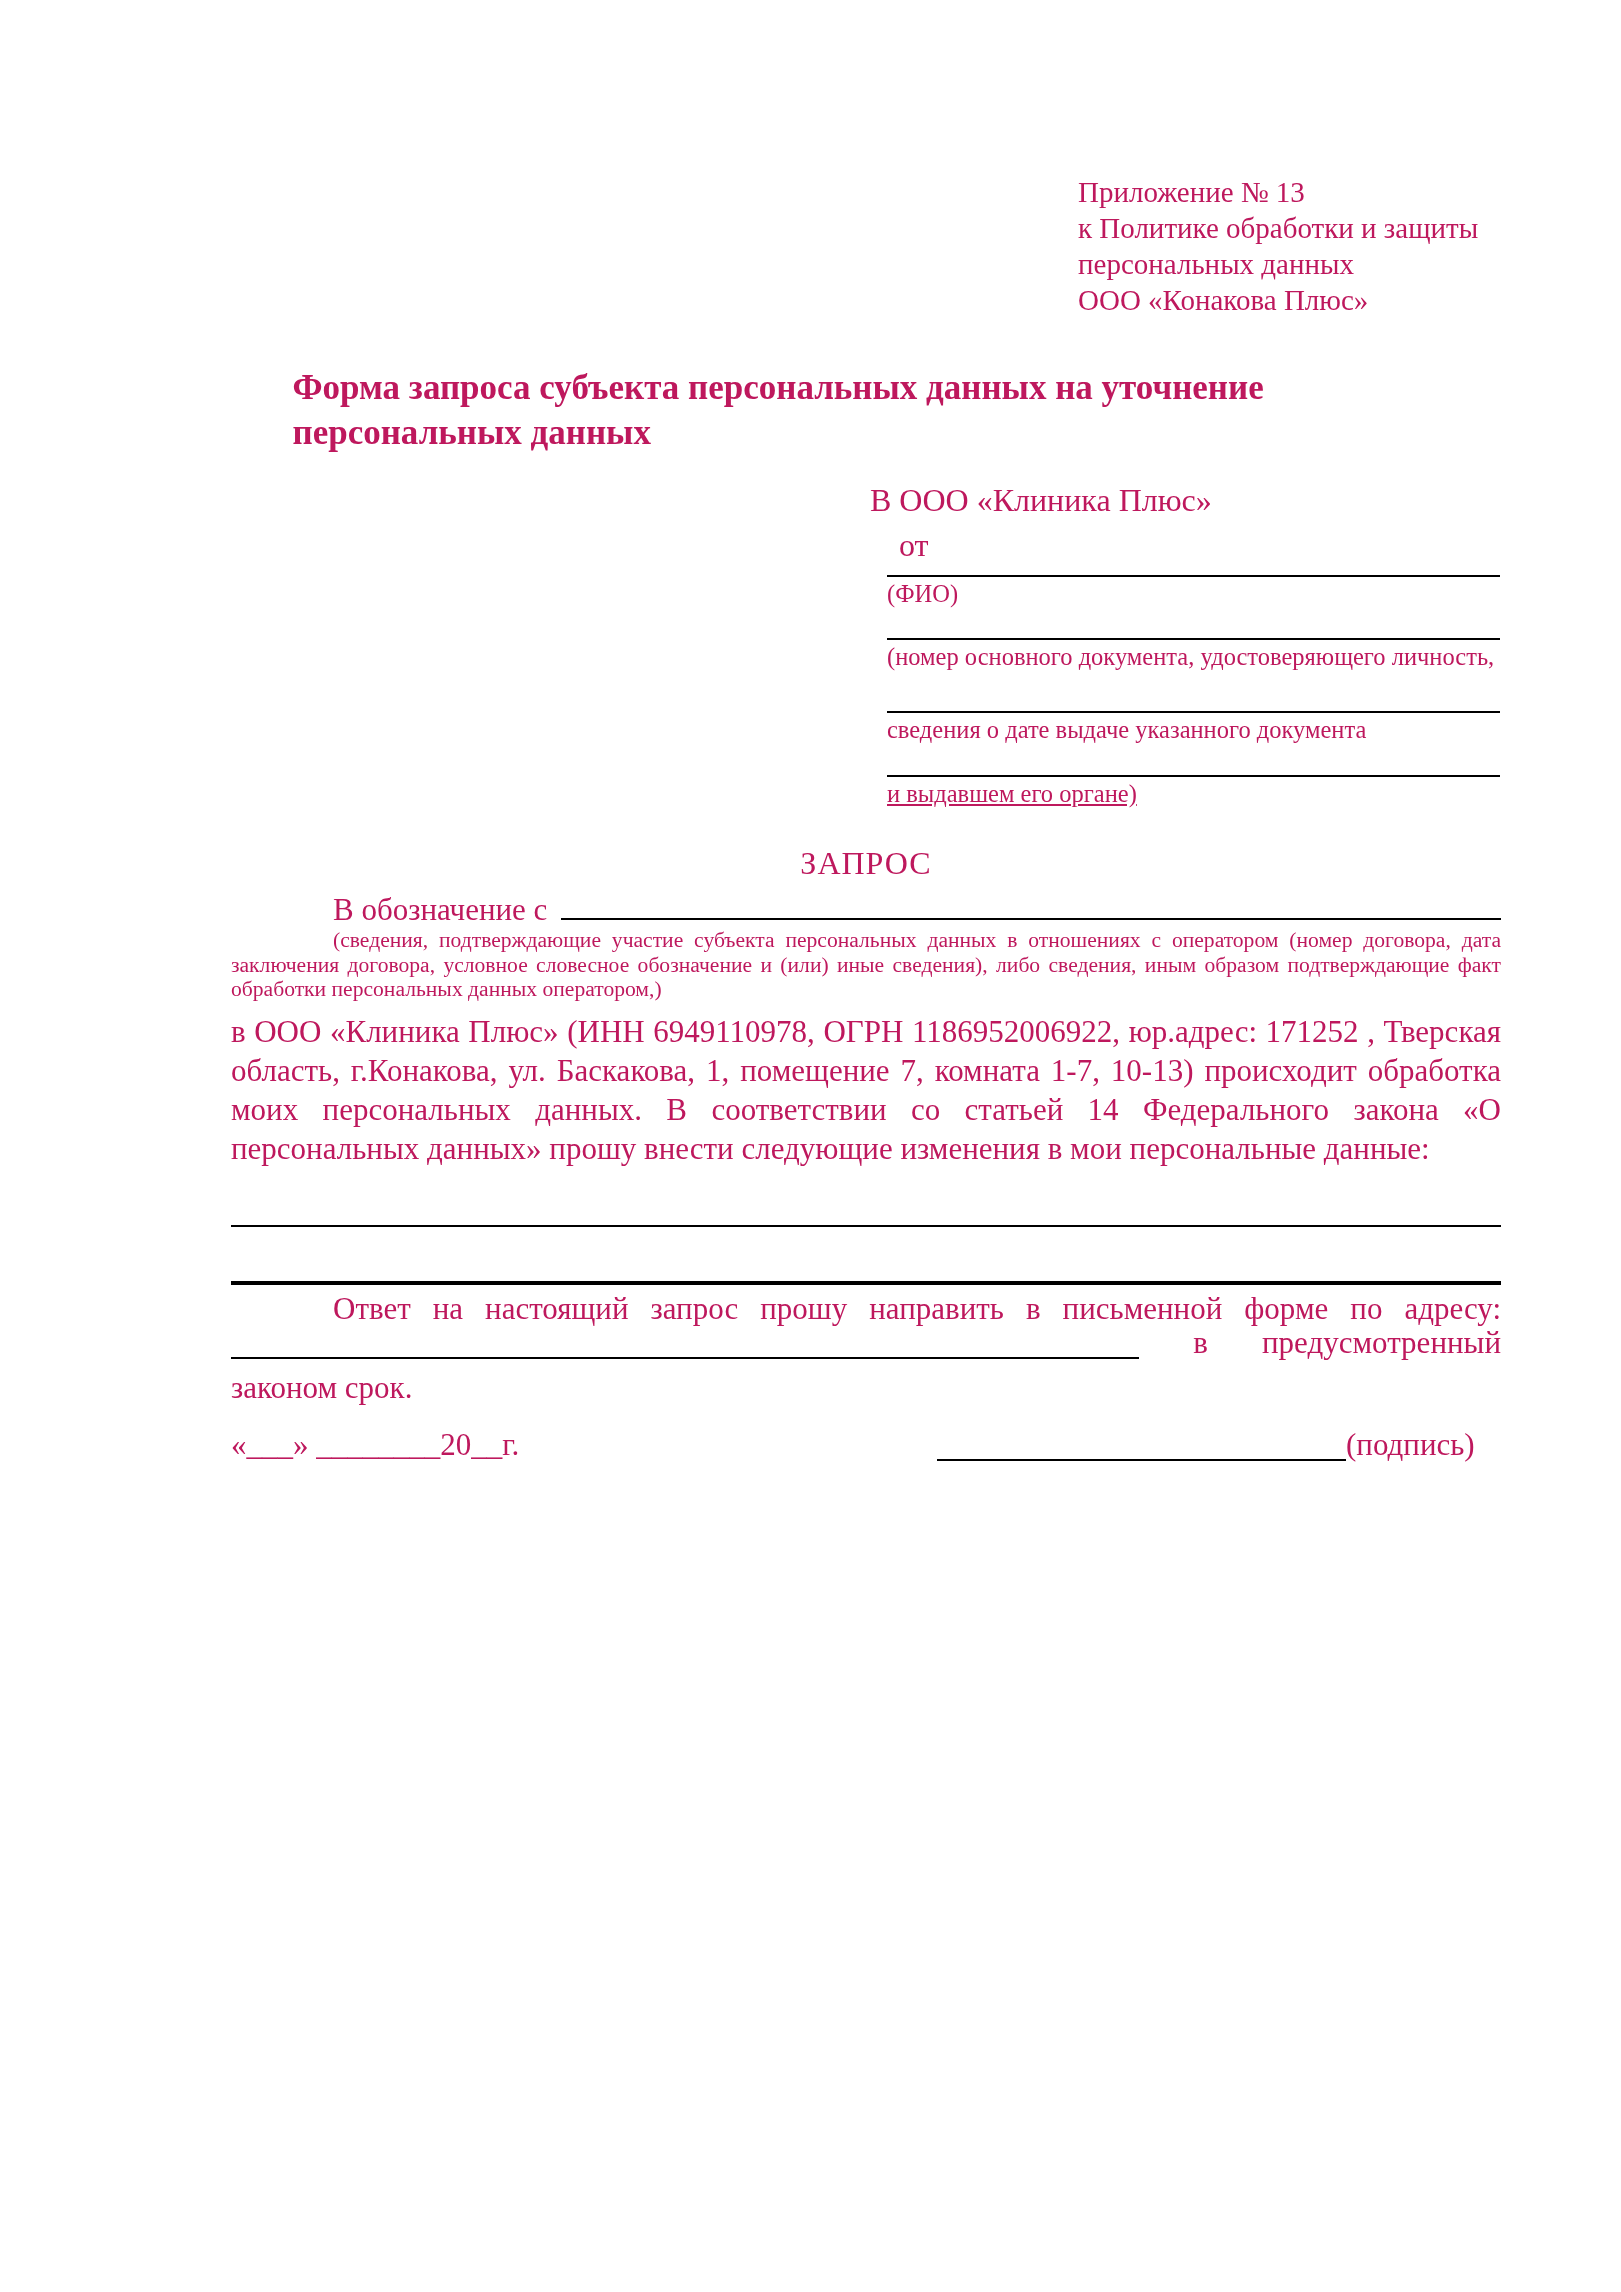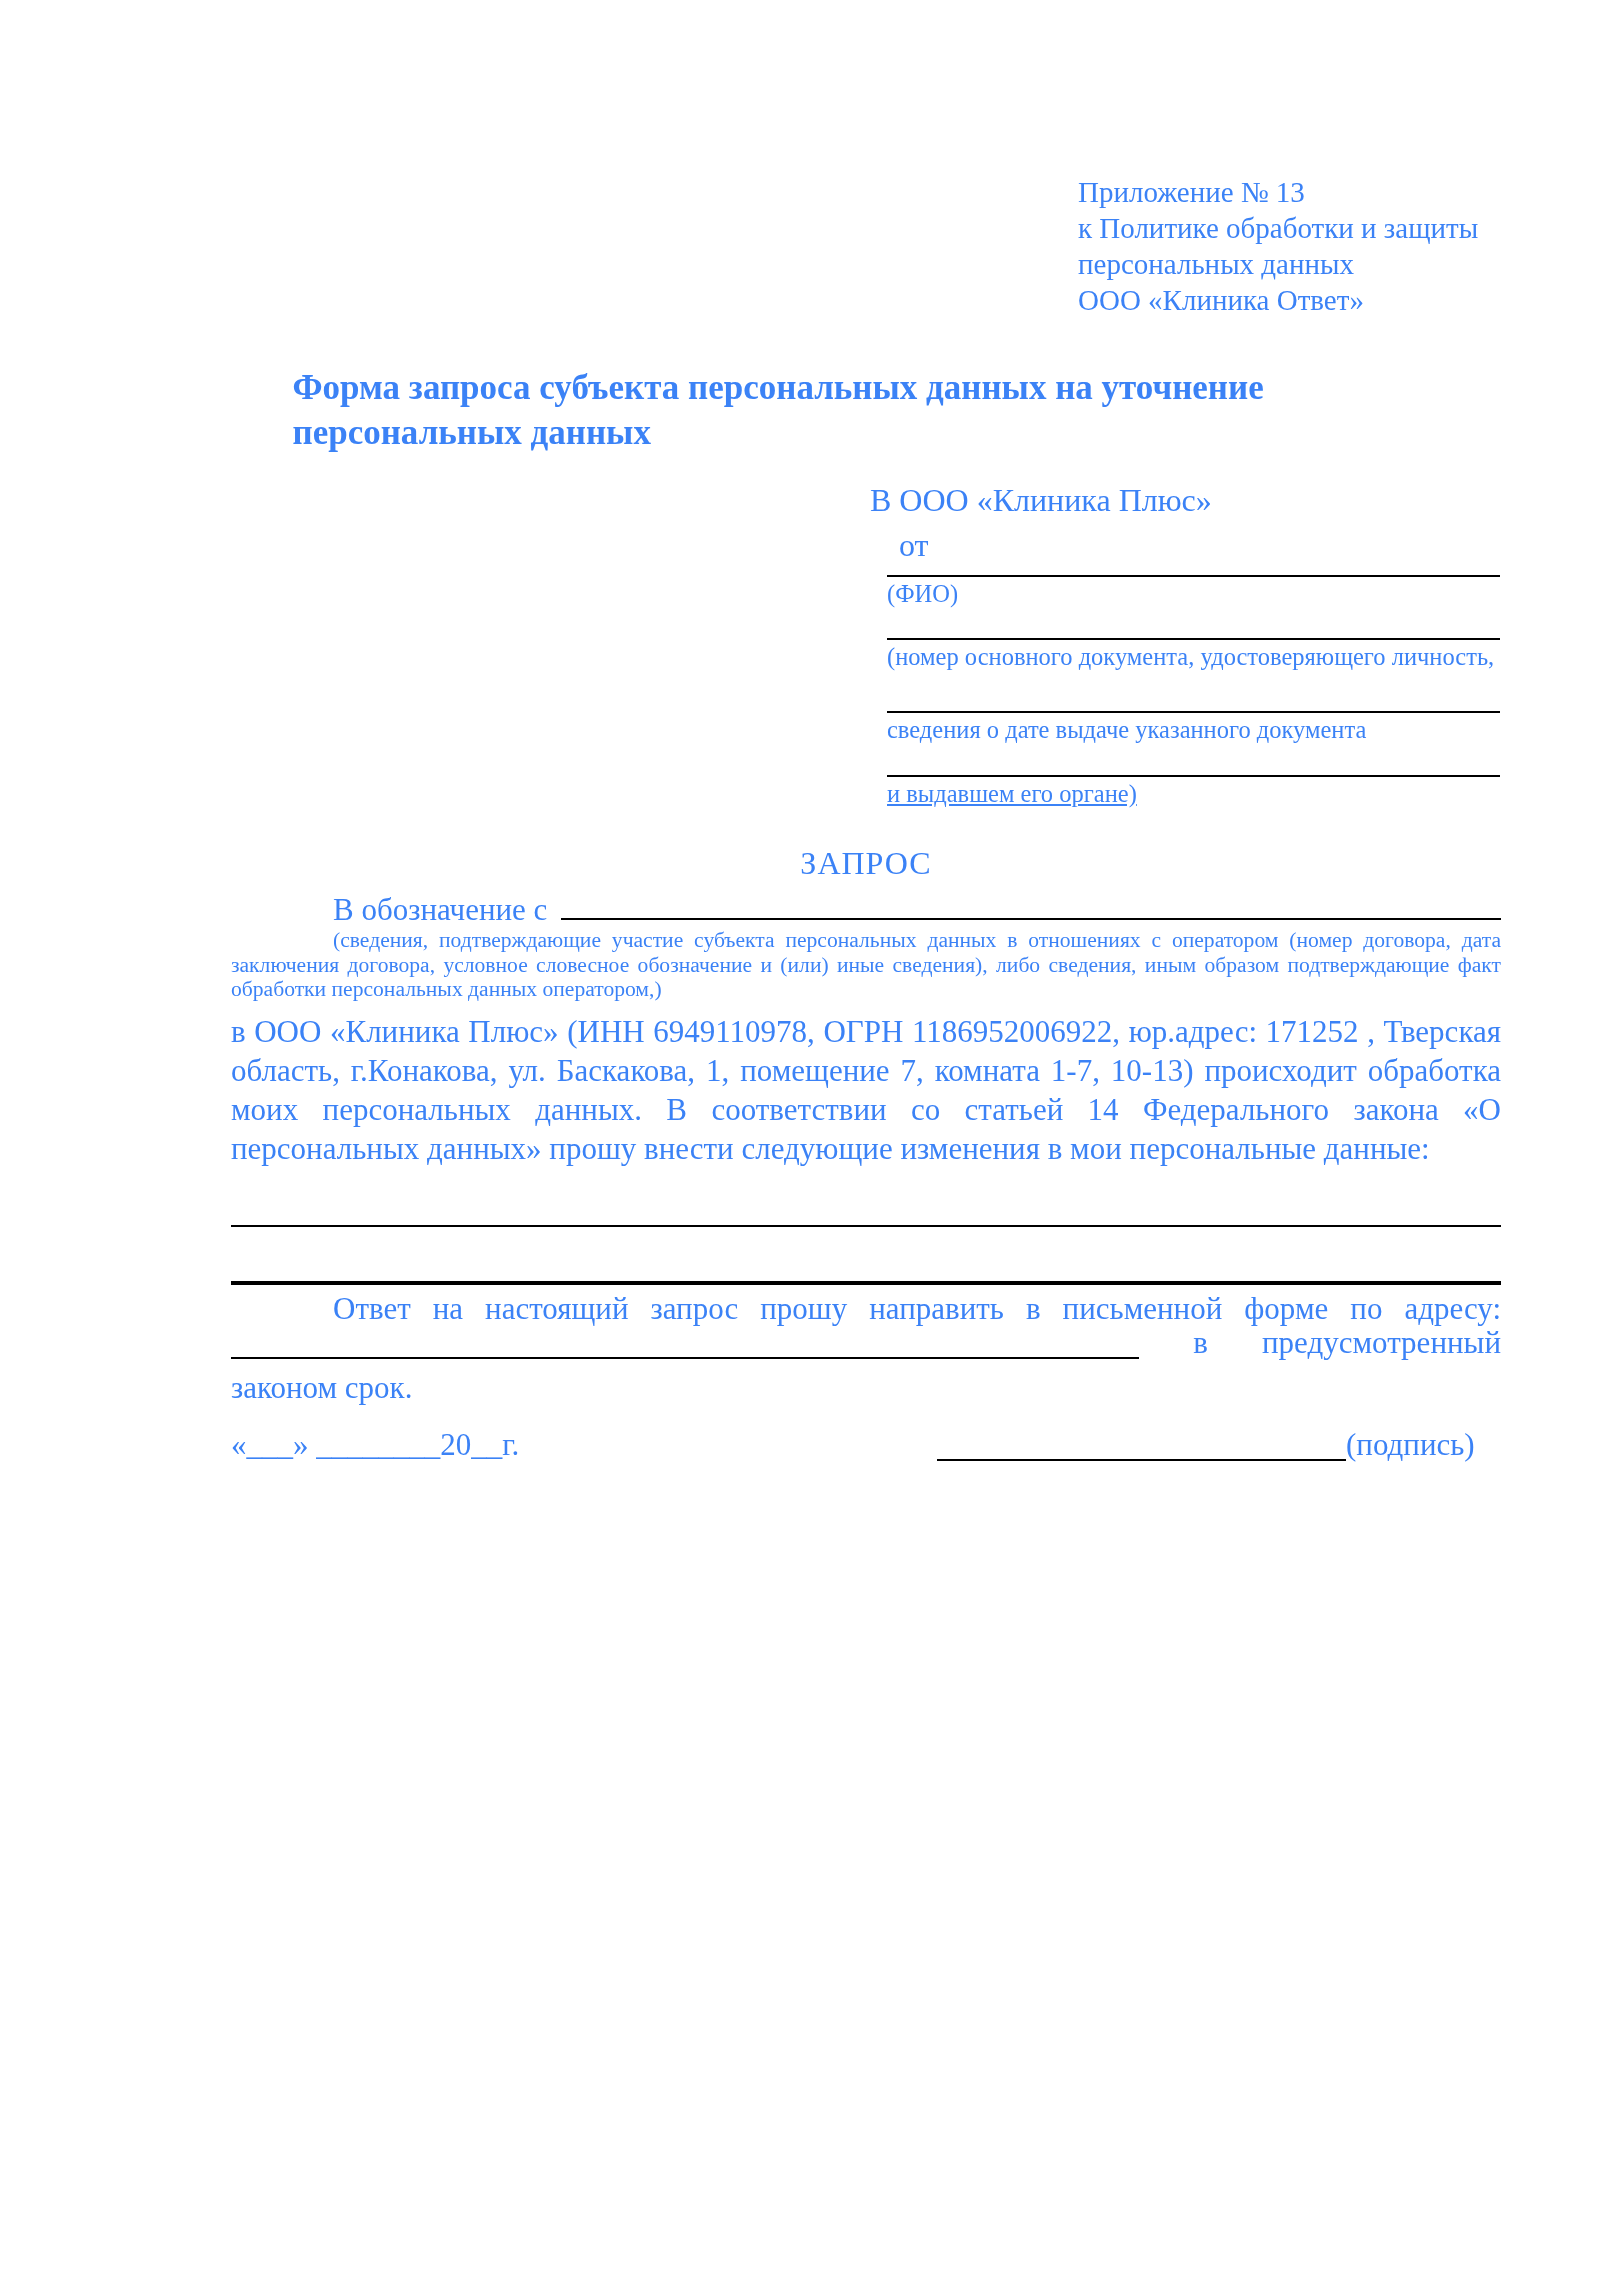--- a/index.html
+++ b/index.html
@@ -5,21 +5,21 @@
   html, body {
     margin: 0;
     padding: 0;
     background: #ffffff;
   }
   .page {
     position: relative;
     width: 1621px;
     height: 2293px;
     background: #ffffff;
-    color: #3b82f6;
+    color: #be185d;
     font-family: "Liberation Serif", "DejaVu Serif", serif;
     overflow: hidden;
   }
   .abs { position: absolute; }
 
   .appendix {
     left: 1078px; top: 174px; width: 461px;
     font-size: 29px; line-height: 36px;
   }
   .doc-title {
@@ -85,21 +85,21 @@
 </style>
 </head>
 <body>
 
 <div class="page">
 
   <div class="abs appendix">
     <div>Приложение № 13</div>
     <div>к Политике обработки и защиты</div>
     <div>персональных данных</div>
-    <div>ООО «Клиника Ответ»</div>
+    <div>ООО «Конакова Плюс»</div>
   </div>
 
   <div class="abs doc-title">
     <div class="inner">Форма запроса субъекта персональных данных на уточнение персональных данных</div>
   </div>
 
   <div class="abs org">В ООО «Клиника Плюс»</div>
   <div class="abs fromlbl">от</div>
 
   <div class="abs blank-line" style="left:887px; top:575px; width:613px;"></div>

